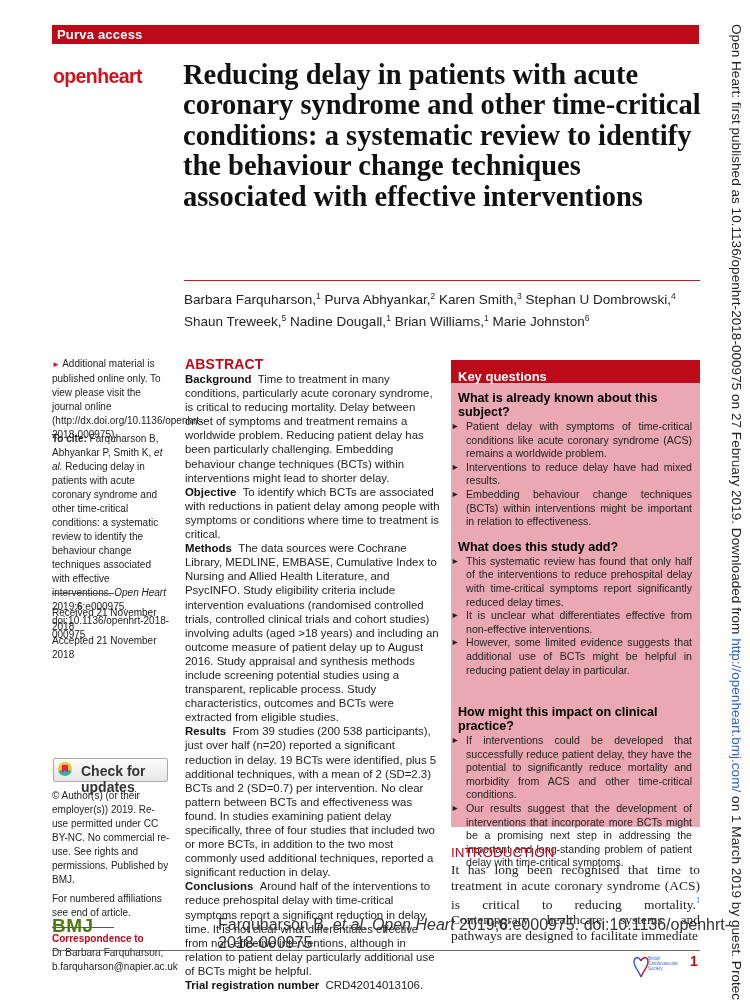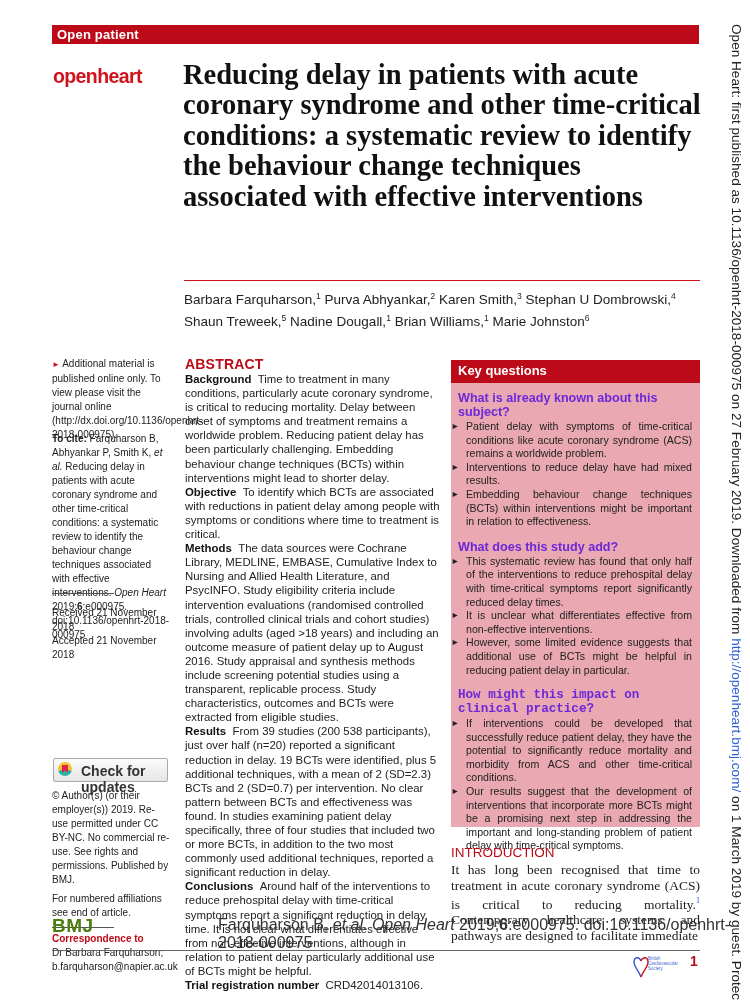--- a/index.html
+++ b/index.html
@@ -19,43 +19,43 @@
   .check { position:absolute; left:53px; top:758px; width:113px; height:22px; border:1px solid #aaa; border-radius:2px; background:linear-gradient(#fbfbfb,#e6e6e6); font-size:14px; font-weight:bold; color:#333; }
   .check .ic { position:absolute; left:4px; top:3px; width:14px; height:14px; border-radius:50%; background:conic-gradient(#f2c230 0 30%, #2bb5a8 30% 70%, #f2c230 70%); }
   .check .ic::after { content:""; position:absolute; left:4px; top:3px; width:6px; height:8px; background:#e0234e; clip-path:polygon(0 0,100% 0,100% 100%,50% 70%,0 100%); }
   .check .lbl { position:absolute; left:27px; top:4px; }
   .corr-h { color:#bd0a19; font-weight:bold; }
   .abstract { position:absolute; left:185px; top:357px; width:255px; font-size:11.4px; line-height:14.1px; color:#222; }
   .abstract h2 { margin:0; color:#bd0a19; font-size:14px; font-weight:bold; line-height:15px; letter-spacing:0.2px; }
   .abstract p { margin:0; }
   .abstract b { color:#111; }
   .kq { position:absolute; left:451px; top:360px; width:249px; height:467px; background:#e9a8b2; }
-  .kq .head { height:23px; background:#bd0a19; color:#fff; font-weight:bold; font-size:13px; padding:3px 0 0 7px; box-sizing:border-box; }
-  .kq h3 { margin:8px 0 1px 7px; color:#6d28d9; font-size:12.6px; line-height:14px; font-weight:bold; }
+  .kq .head { height:23px; background:#bd0a19; color:#fff; font-weight:bold; font-size:13px; padding:9px 0 0 7px; box-sizing:border-box; }
+  .kq h3 { margin:8px 0 1px 7px; color:#000000; font-size:12.6px; line-height:14px; font-weight:bold; }
   .kq ul { list-style:none; margin:0; padding:0 8px 0 0; }
   .kq li { position:relative; padding-left:15px; font-size:10.6px; line-height:13.6px; text-align:justify; color:#222; }
   .kq li::before { content:"\25BA"; position:absolute; left:0; top:0; font-size:8.5px; color:#222; }
   .intro { position:absolute; left:451px; top:845px; width:249px; }
   .intro h2 { margin:0; color:#bd0a19; font-size:13.5px; font-weight:normal; line-height:15px; }
   .intro p { margin:2px 0 0; font-family:"Liberation Serif", serif; font-size:13.5px; line-height:15.5px; text-align:justify; color:#222; }
   .intro sup { color:#2c5ed6; font-size:8px; }
   .footrule { position:absolute; left:52px; top:950px; width:648px; height:1px; background:#666; }
   .bmj { position:absolute; left:52px; top:915px; color:#4d7c0f; font-weight:bold; font-size:19px; letter-spacing:0.5px; }
   .citation { position:absolute; left:218px; top:916px; font-size:16px; color:#333; }
   .bcs { position:absolute; left:633px; top:955px; width:50px; height:24px; }
   .bcs .txt { position:absolute; left:15px; top:1px; font-size:4.5px; line-height:5px; color:#4a6ad0; }
   .pagenum { position:absolute; left:690px; top:953px; color:#bd0a19; font-weight:bold; font-size:14px; }
   .vert { position:absolute; left:744px; top:24px; transform-origin:0 0; transform:rotate(90deg); white-space:nowrap; font-size:13.6px; color:#222; width:920px; }
   .vert a { color:#2c5ed6; text-decoration:none; }
 </style>
 </head>
 <body>
 
 <div class="topbar">
-  <span class="left">Open patient</span>
+  <span class="left">Purva access</span>
 </div>
 
 <div class="logo">openheart</div>
 <h1 class="title">Reducing delay in patients with acute coronary syndrome and other time-critical conditions: a systematic review to identify the behaviour change techniques associated with effective interventions</h1>
 <div class="redrule"></div>
 
 <div class="authors" id="authors"><span>Barbara Farquharson,</span><sup>1</sup> <span>Purva Abhyankar,</span><sup>2</sup> <span>Karen Smith,</span><sup>3</sup> <span>Stephan U Dombrowski,</span><sup>4</sup><br><span>Shaun Treweek,</span><sup>5</sup> <span>Nadine Dougall,</span><sup>1</sup> <span>Brian Williams,</span><sup>1</sup> <span>Marie Johnston</span><sup>6</sup></div>
 
 <div class="sidecol" style="top:357px;">
   <span class="tri">►</span>
@@ -108,21 +108,21 @@
         <li>Patient delay with symptoms of time-critical conditions like acute coronary syndrome (ACS) remains a worldwide problem.</li>
         <li>Interventions to reduce delay have had mixed results.</li>
         <li>Embedding behaviour change techniques (BCTs) within interventions might be important in relation to effectiveness.</li>
       </ul>
       <h3 style="margin-top: 11px;">What does this study add?</h3>
       <ul>
         <li>This systematic review has found that only half of the interventions to reduce prehospital delay with time-critical symptoms report significantly reduced delay times.</li>
         <li>It is unclear what differentiates effective from non-effective interventions.</li>
         <li>However, some limited evidence suggests that additional use of BCTs might be helpful in reducing patient delay in particular.</li>
       </ul>
-      <h3 style="margin-top: 11px; font-family: Liberation Mono, monospace;">How might this impact on clinical practice?</h3>
+      <h3 style="margin-top: 28px;">How might this impact on clinical practice?</h3>
       <ul>
         <li>If interventions could be developed that successfully reduce patient delay, they have the potential to significantly reduce mortality and morbidity from ACS and other time-critical conditions.</li>
         <li>Our results suggest that the development of interventions that incorporate more BCTs might be a promising next step in addressing the important and long-standing problem of patient delay with time-critical symptoms.</li>
       </ul>
     </div>
 </div>
 
 <div class="intro">
   <h2>INTRODUCTION</h2>
   <p><span>It has long been recognised that time to treatment in acute coronary syndrome (ACS) is critical to reducing mortality.</span><sup>1</sup><span> Contemporary healthcare systems and pathways are designed to facilitate immediate</span></p>

